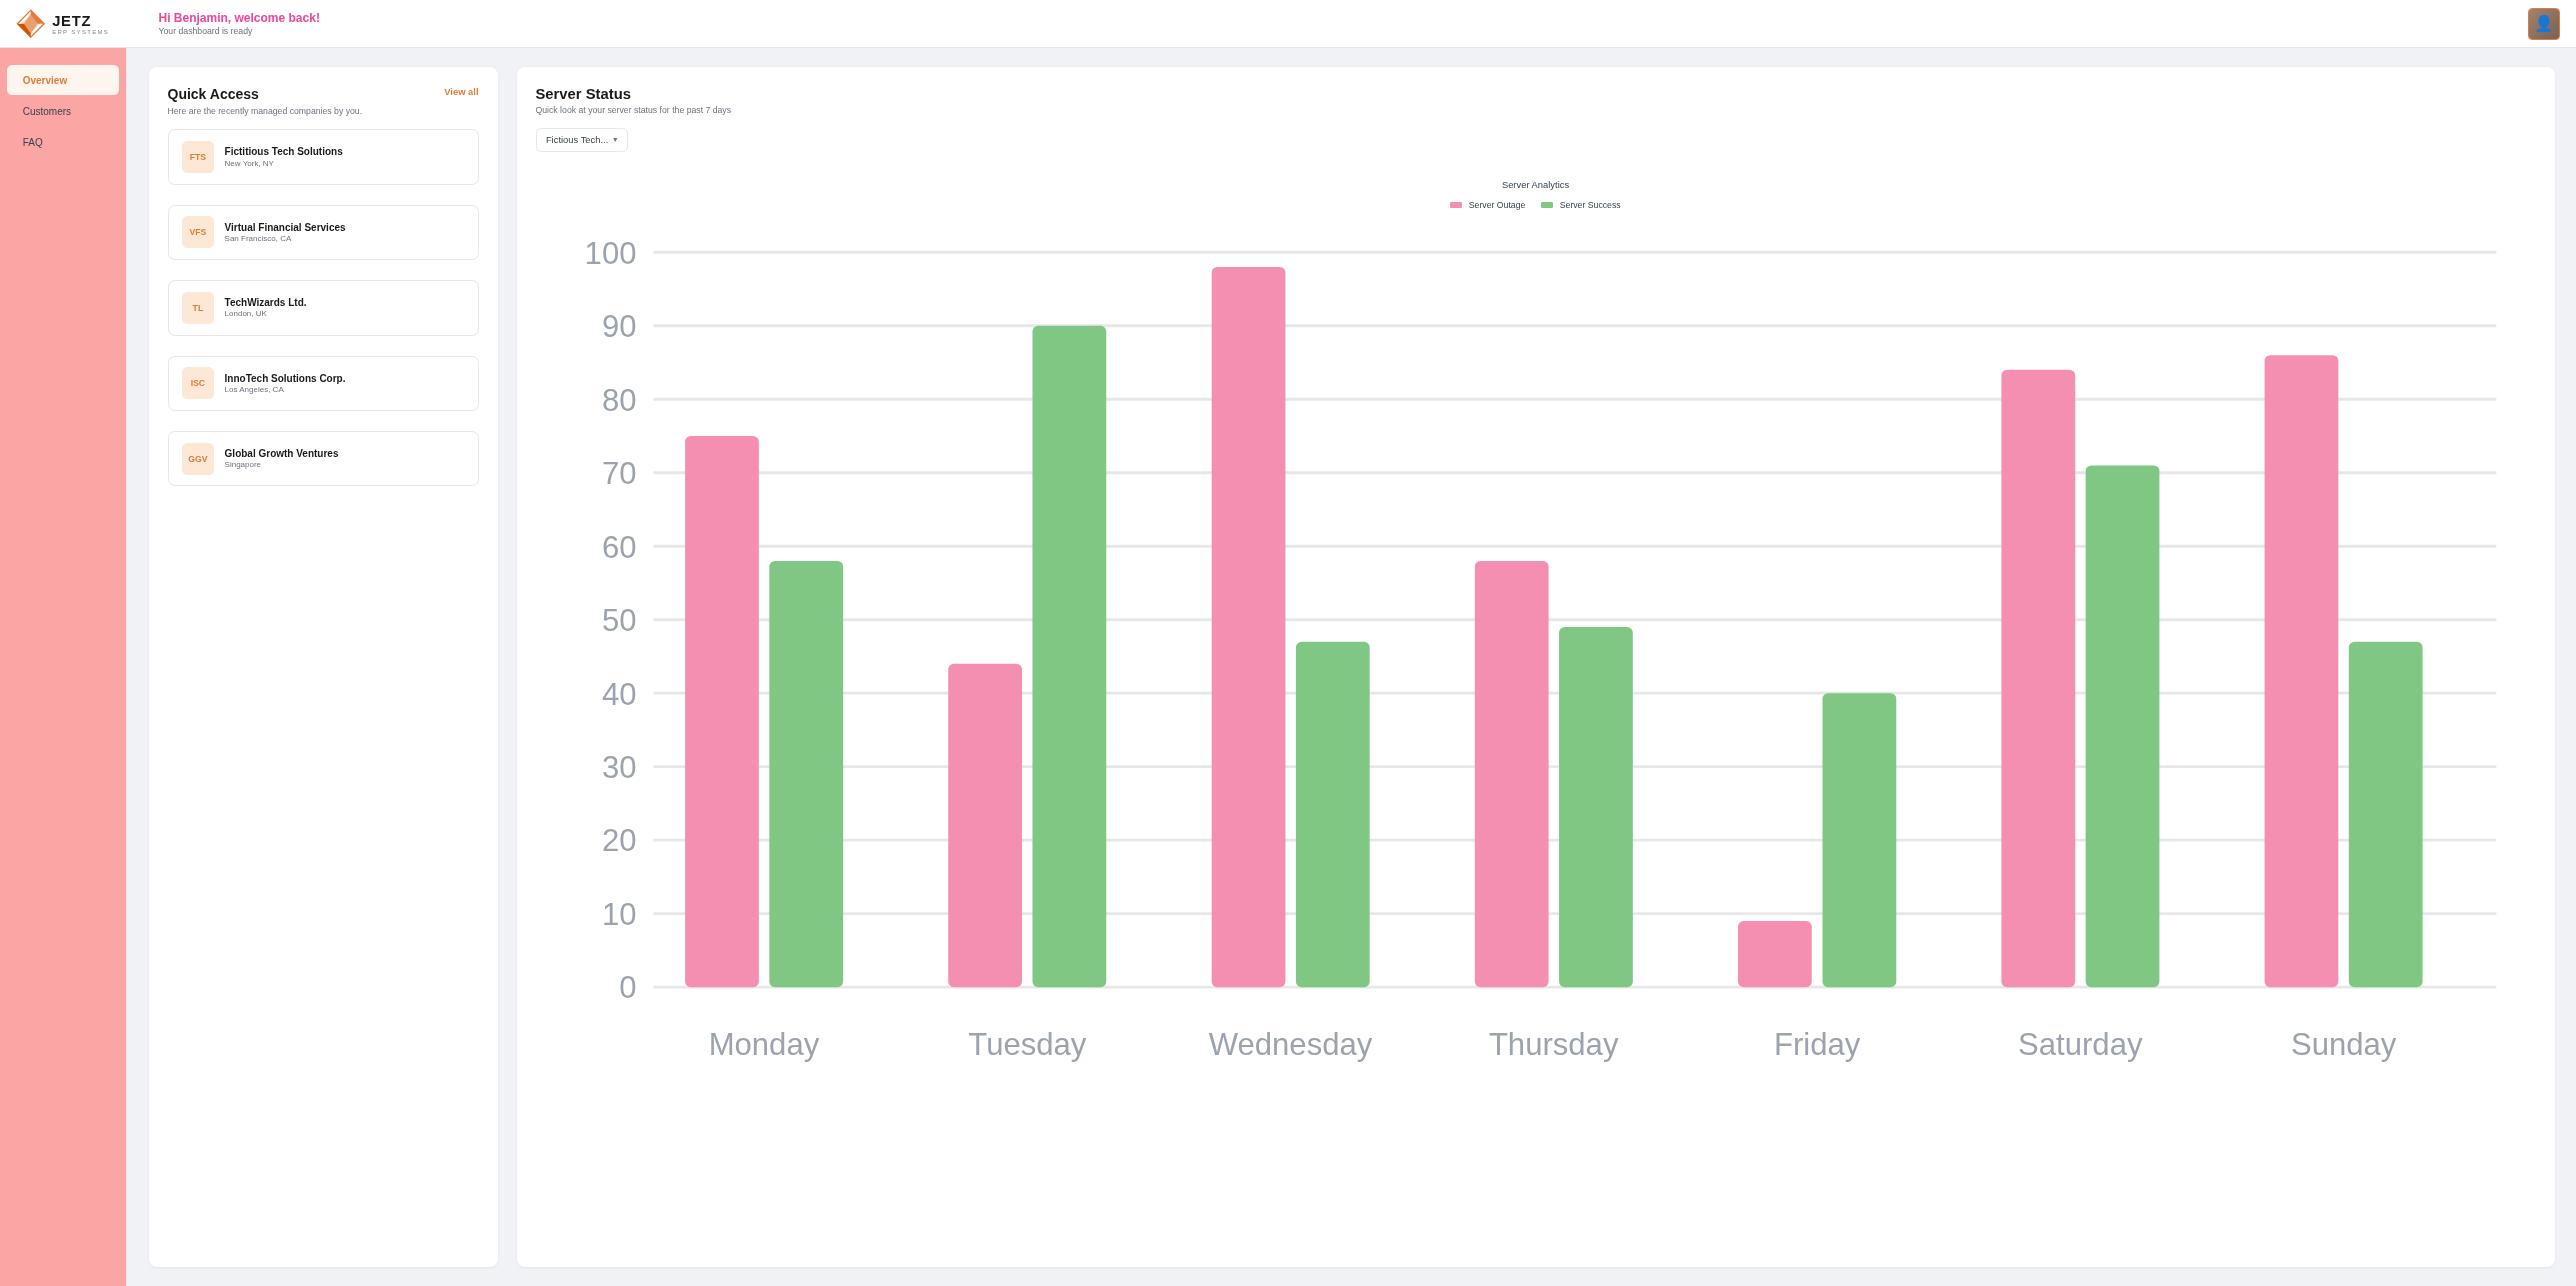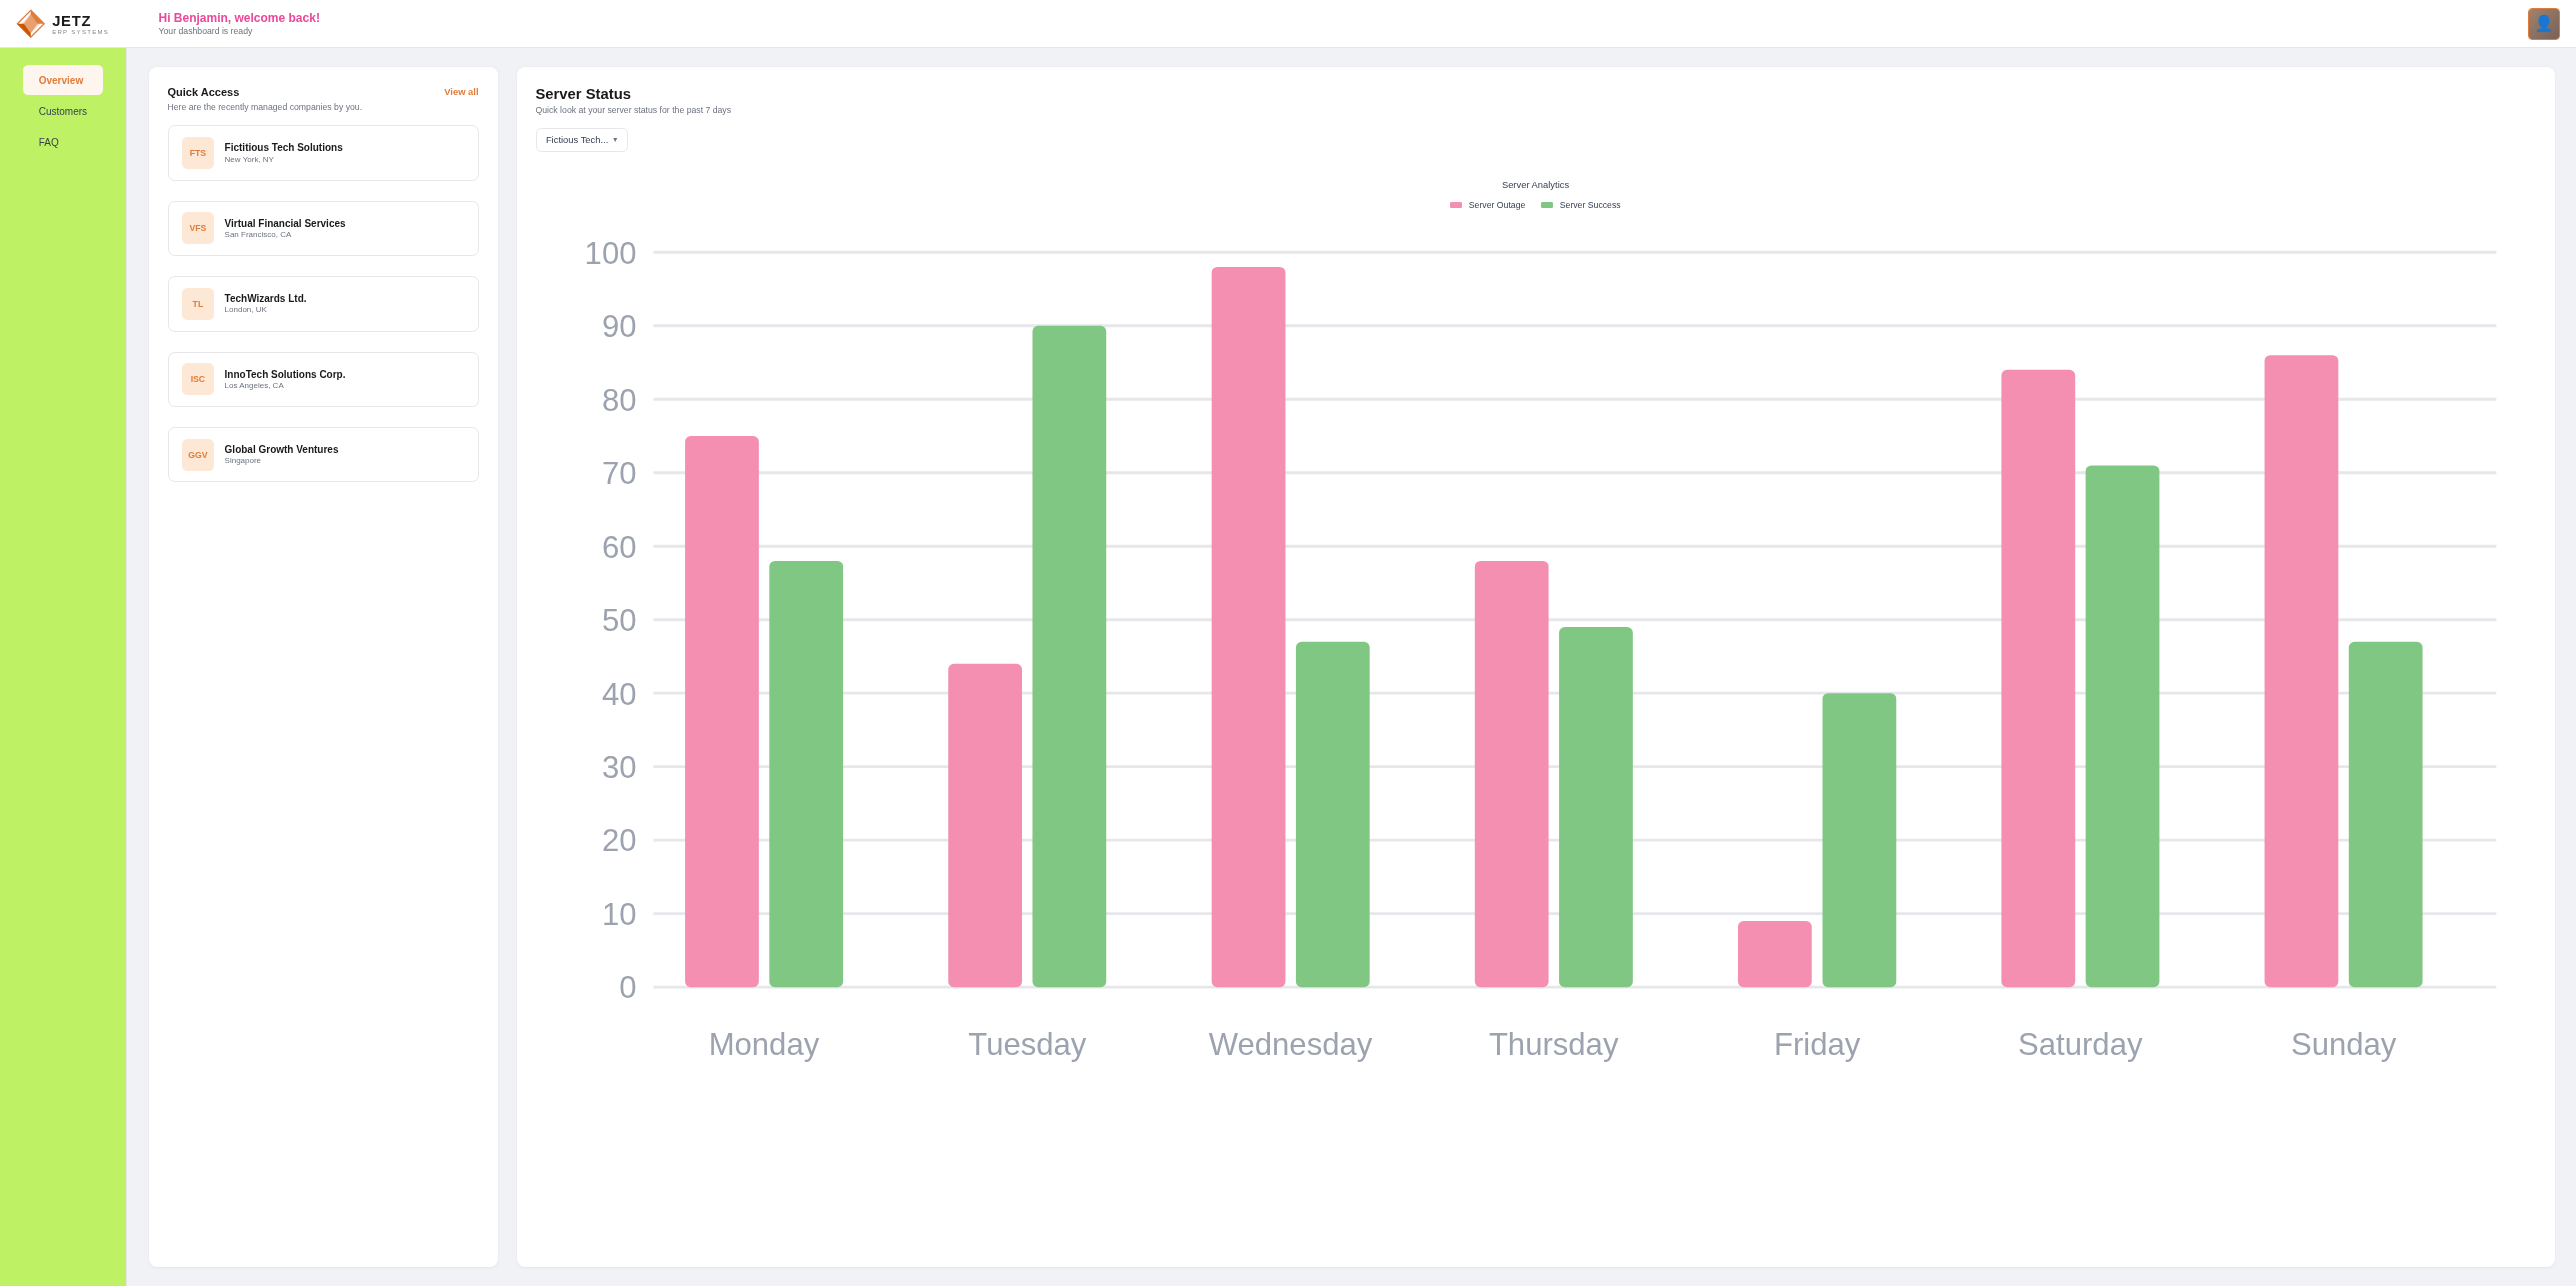--- a/index.html
+++ b/index.html
@@ -25,40 +25,40 @@
       background: #ccc; display: flex; align-items: center; justify-content: center;
     }
     .avatar-placeholder { width: 100%; height: 100%; background: linear-gradient(135deg, #a0836e, #7a6055); display: flex; align-items: center; justify-content: center; }
     .avatar-person { font-size: 16px; }
 
     
     .main-layout { display: flex; flex: 1; overflow: hidden; }
 
     
     .sidebar {
-      width: 127px; background: #bef264; border-right: 0.7px solid #e5e7eb;
-      padding: 16px 16px; flex-shrink: 0;
+      width: 127px; background: #fca5a5; border-right: 0.7px solid #e5e7eb;
+      padding: 16px 0; flex-shrink: 0;
     }
     .sidebar-item {
       padding: 9.4px 16px; font-size: 10px; color: #374151; cursor: pointer;
       border-radius: 5.4px; margin: 1.3px 6.7px;
     }
     .sidebar-item.active { color: #e07c3a; background: #fff5ef; font-weight: 600; }
 
     
     .content { flex: 1; padding: 19px 21.5px; overflow-y: auto; display: flex; gap: 19px; }
 
     
     .card { background: #fff; border-radius: 8px; padding: 19px; box-shadow: 0 0.7px 2.7px rgba(0,0,0,0.06); }
     .quick-access-card { flex: 0 0 349px; }
     .server-status-card { flex: 1; }
 
     
     .card-header { display: flex; align-items: flex-start; justify-content: space-between; margin-bottom: 4px; }
-    .card-title { font-size: 11px; font-weight: 700; color: #1a1a1a; }
+    .card-title { font-size: 14px; font-weight: 700; color: #1a1a1a; }
     .view-all { color: #e07c3a; font-size: 9.4px; font-weight: 600; cursor: pointer; }
     .card-subtitle { font-size: 8.7px; color: #6b7280; margin-bottom: 13.4px; }
 
     
     .company-item {
       display: flex; align-items: center; gap: 10.7px;
       border: 0.7px solid #e5e7eb; border-radius: 6.7px;
       padding: 10.7px 13.4px; margin-bottom: 20px; cursor: pointer;
       background: #fff; transition: box-shadow 0.15s;
     }

